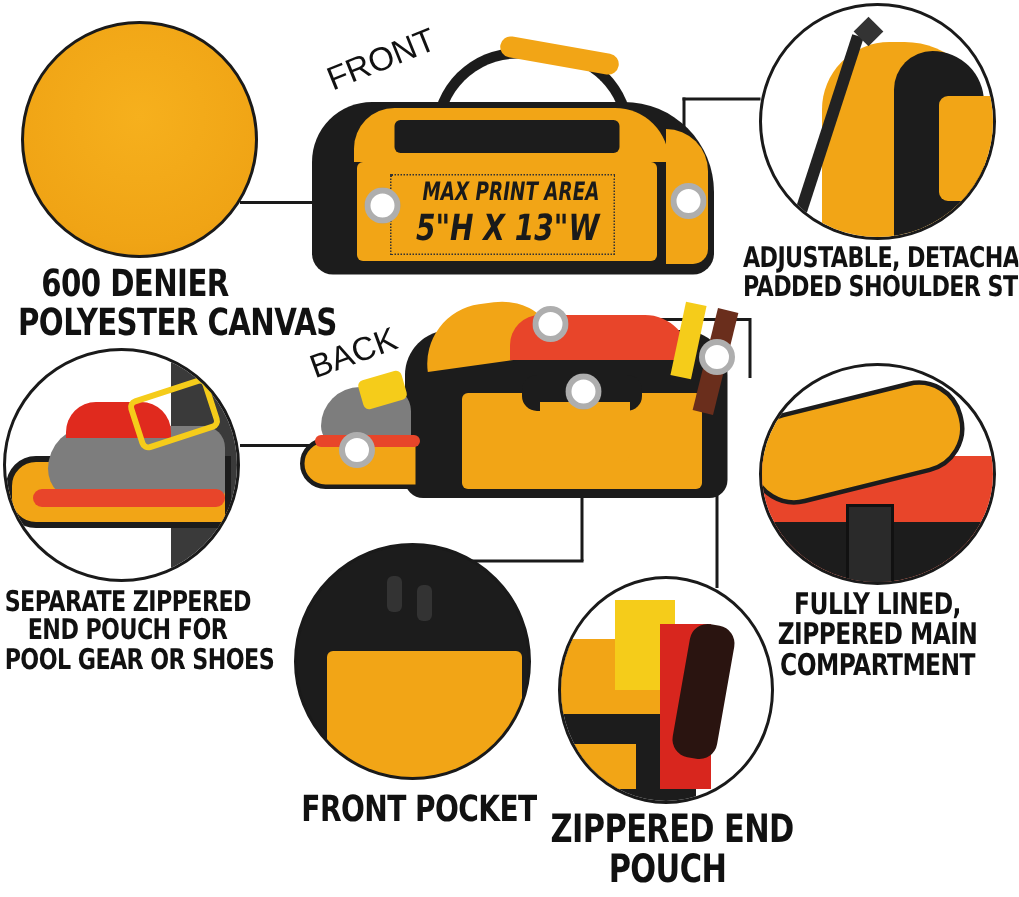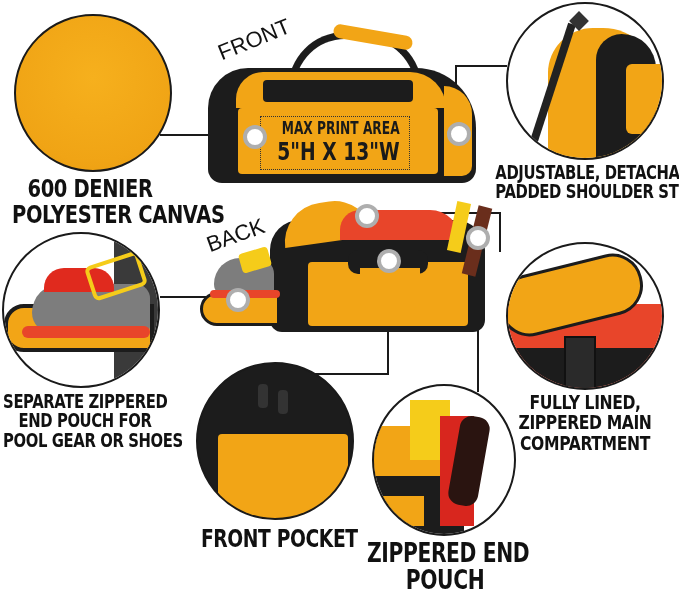--- a/index.html
+++ b/index.html
@@ -41,21 +41,21 @@
     <div style="position:absolute;left:118px;top:60px;width:40px;height:70px;background:#f2a516;border-radius:6px;"></div>
     <div style="position:absolute;left:60px;top:20px;width:8px;height:130px;background:#222;transform:rotate(18deg);transform-origin:top;"></div>
     <div style="position:absolute;left:64px;top:10px;width:14px;height:14px;background:#333;transform:rotate(45deg);"></div>
   </div>
   <div class="label" style="left:470px;top:163px;width:230px;font-size:19px;">
     <div>ADJUSTABLE, DETACHABLE,</div>
     <div>PADDED SHOULDER STRAP</div>
   </div>
 
   <div class="hand" style="left:224px;top:40px;transform:rotate(-22deg);">FRONT</div>
-  <div class="bag" style="left:208px;top:30px;width:272px;height:155px;">
+  <div class="bag" style="left:208px;top:30px;width:272px;height:155px;font-style:italic;">
 
     <div style="position:absolute;left:80px;top:2px;width:120px;height:50px;border:7px solid #1c1c1c;border-bottom:none;border-radius:60px 60px 0 0;"></div>
     <div style="position:absolute;left:125px;top:0px;width:80px;height:14px;border-radius:7px;background:#f2a516;transform:rotate(10deg);"></div>
 
     <div class="black" style="position:absolute;left:0;top:38px;width:268px;height:115px;border-radius:40px 60px 14px 14px;"></div>
     <div class="gold" style="position:absolute;left:28px;top:42px;width:210px;height:36px;border-radius:30px 40px 0 0;"></div>
     <div class="black" style="position:absolute;left:55px;top:50px;width:150px;height:22px;border-radius:4px;"></div>
     <div class="gold" style="position:absolute;left:30px;top:78px;width:200px;height:66px;border-radius:4px;"></div>
     <div class="gold" style="position:absolute;left:236px;top:56px;width:28px;height:90px;border-radius:0 28px 10px 0;"></div>
 

